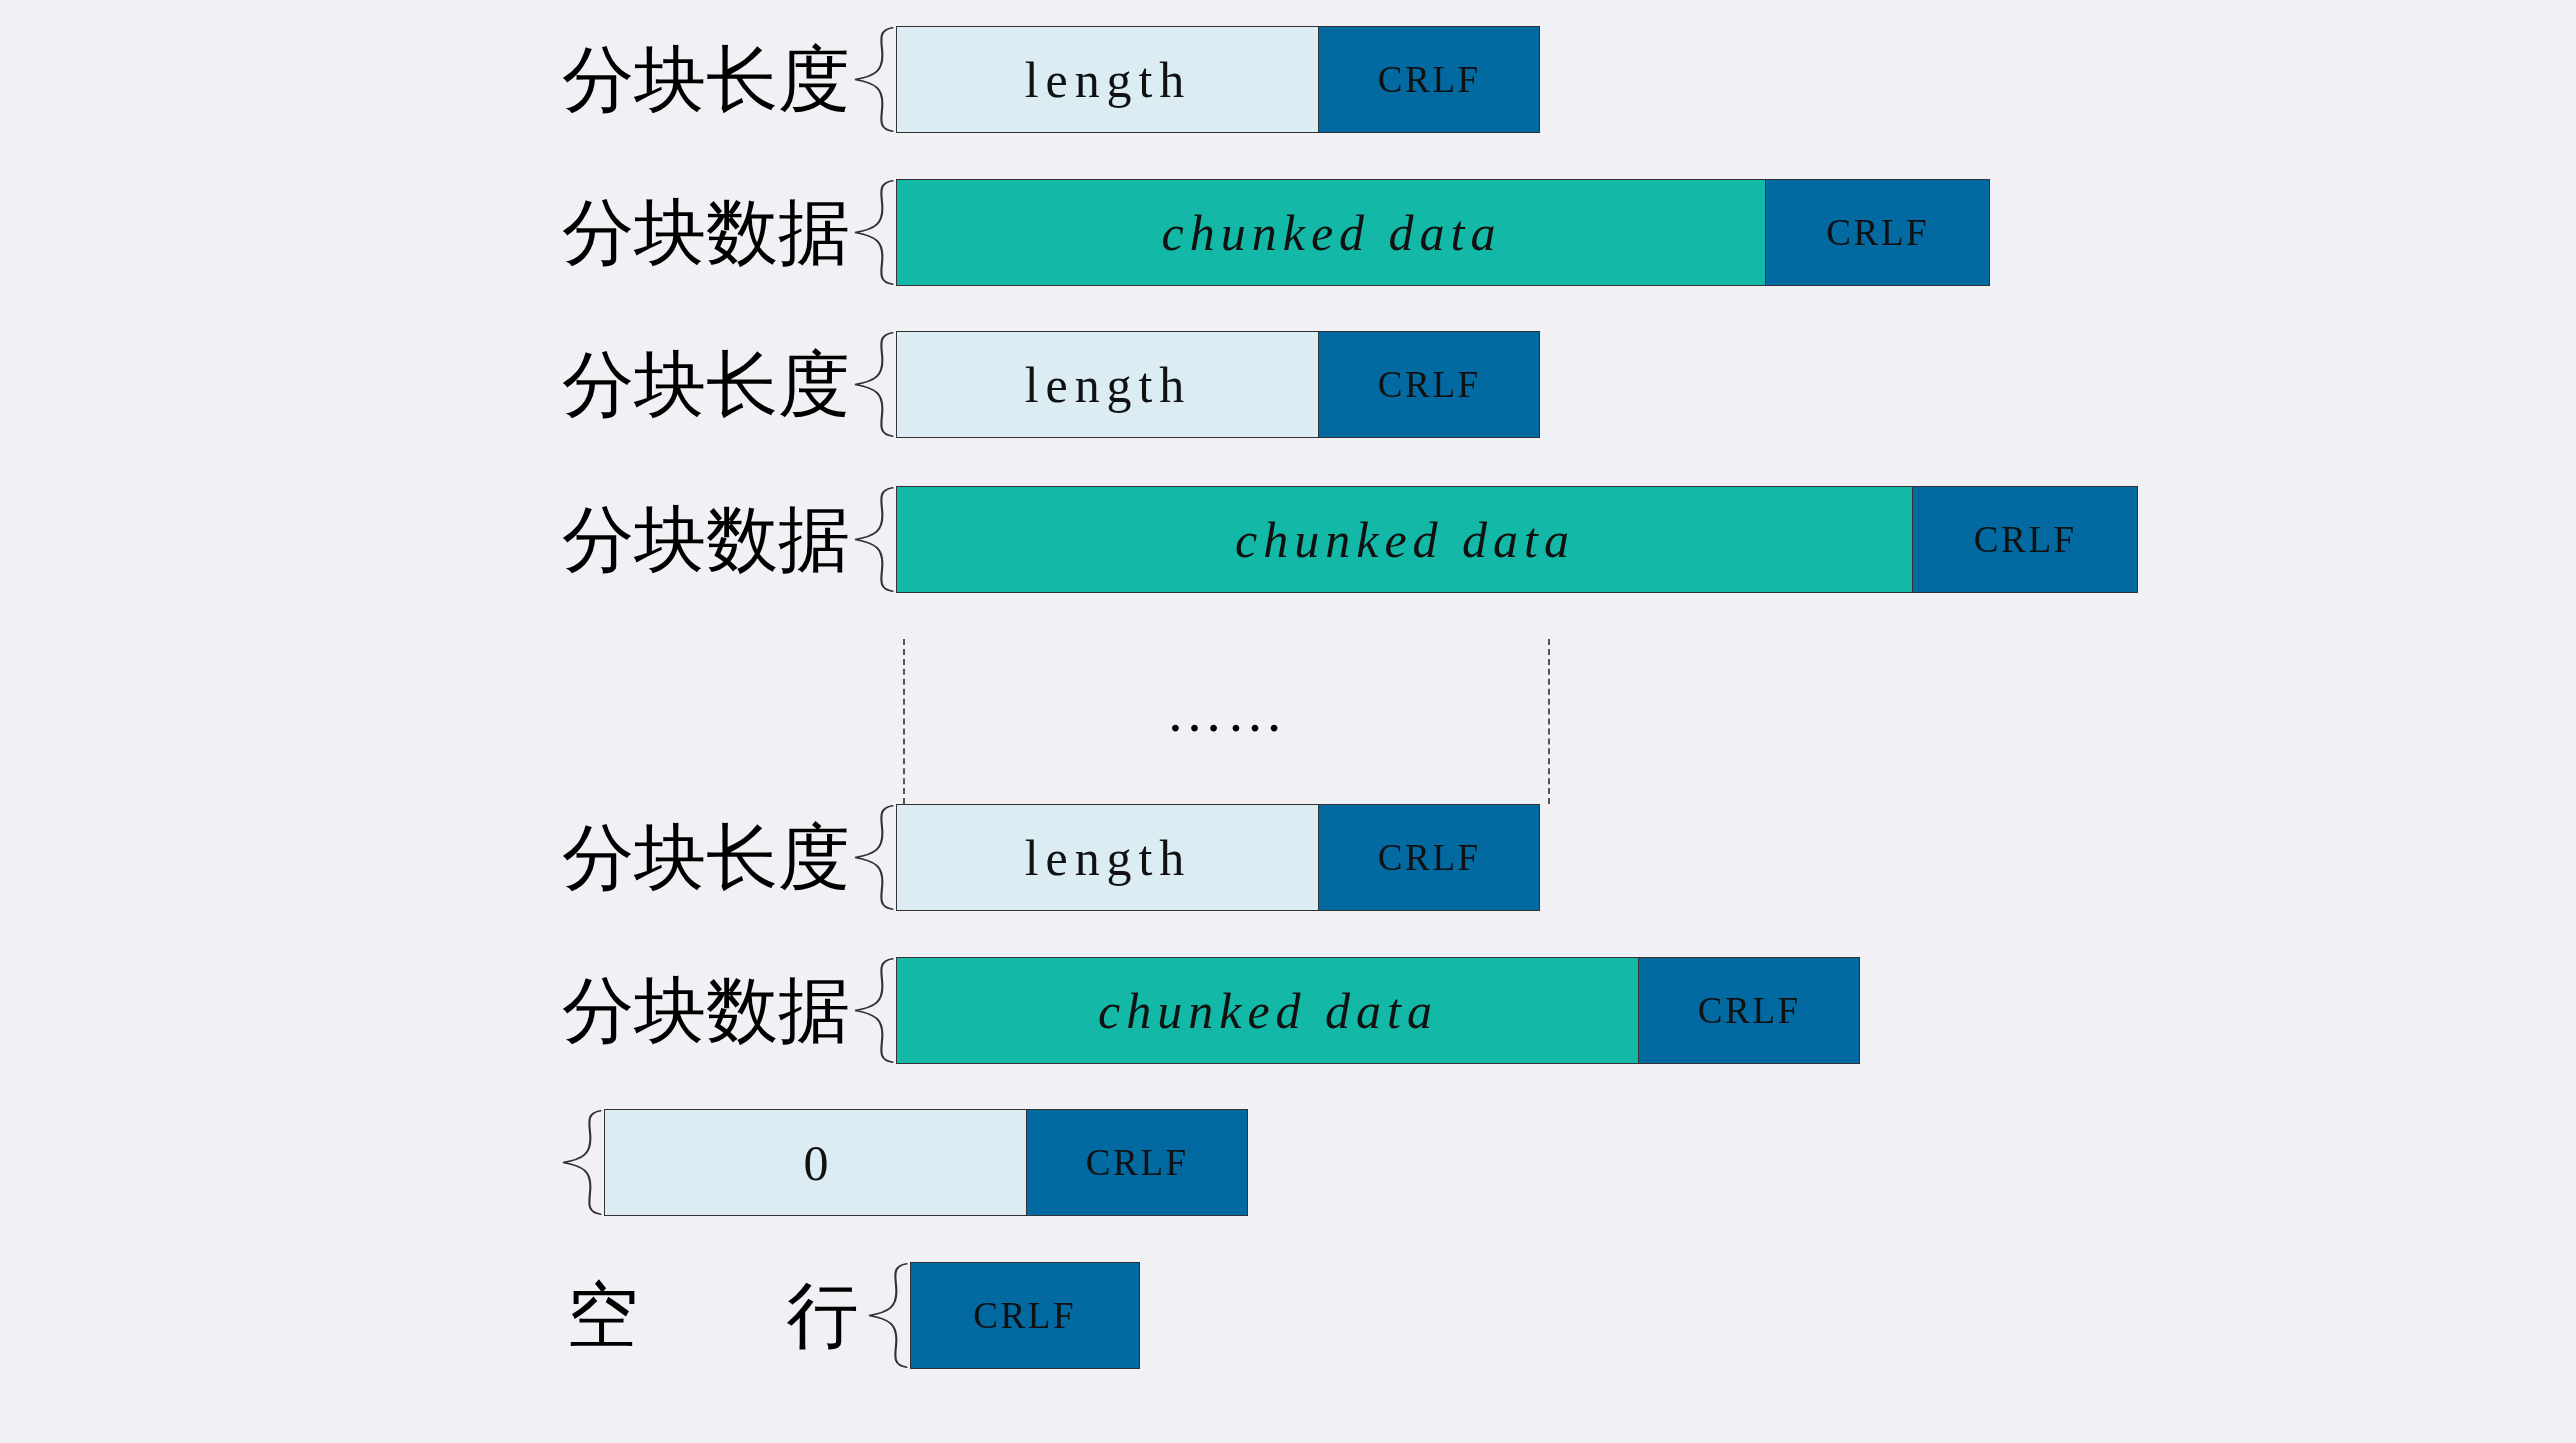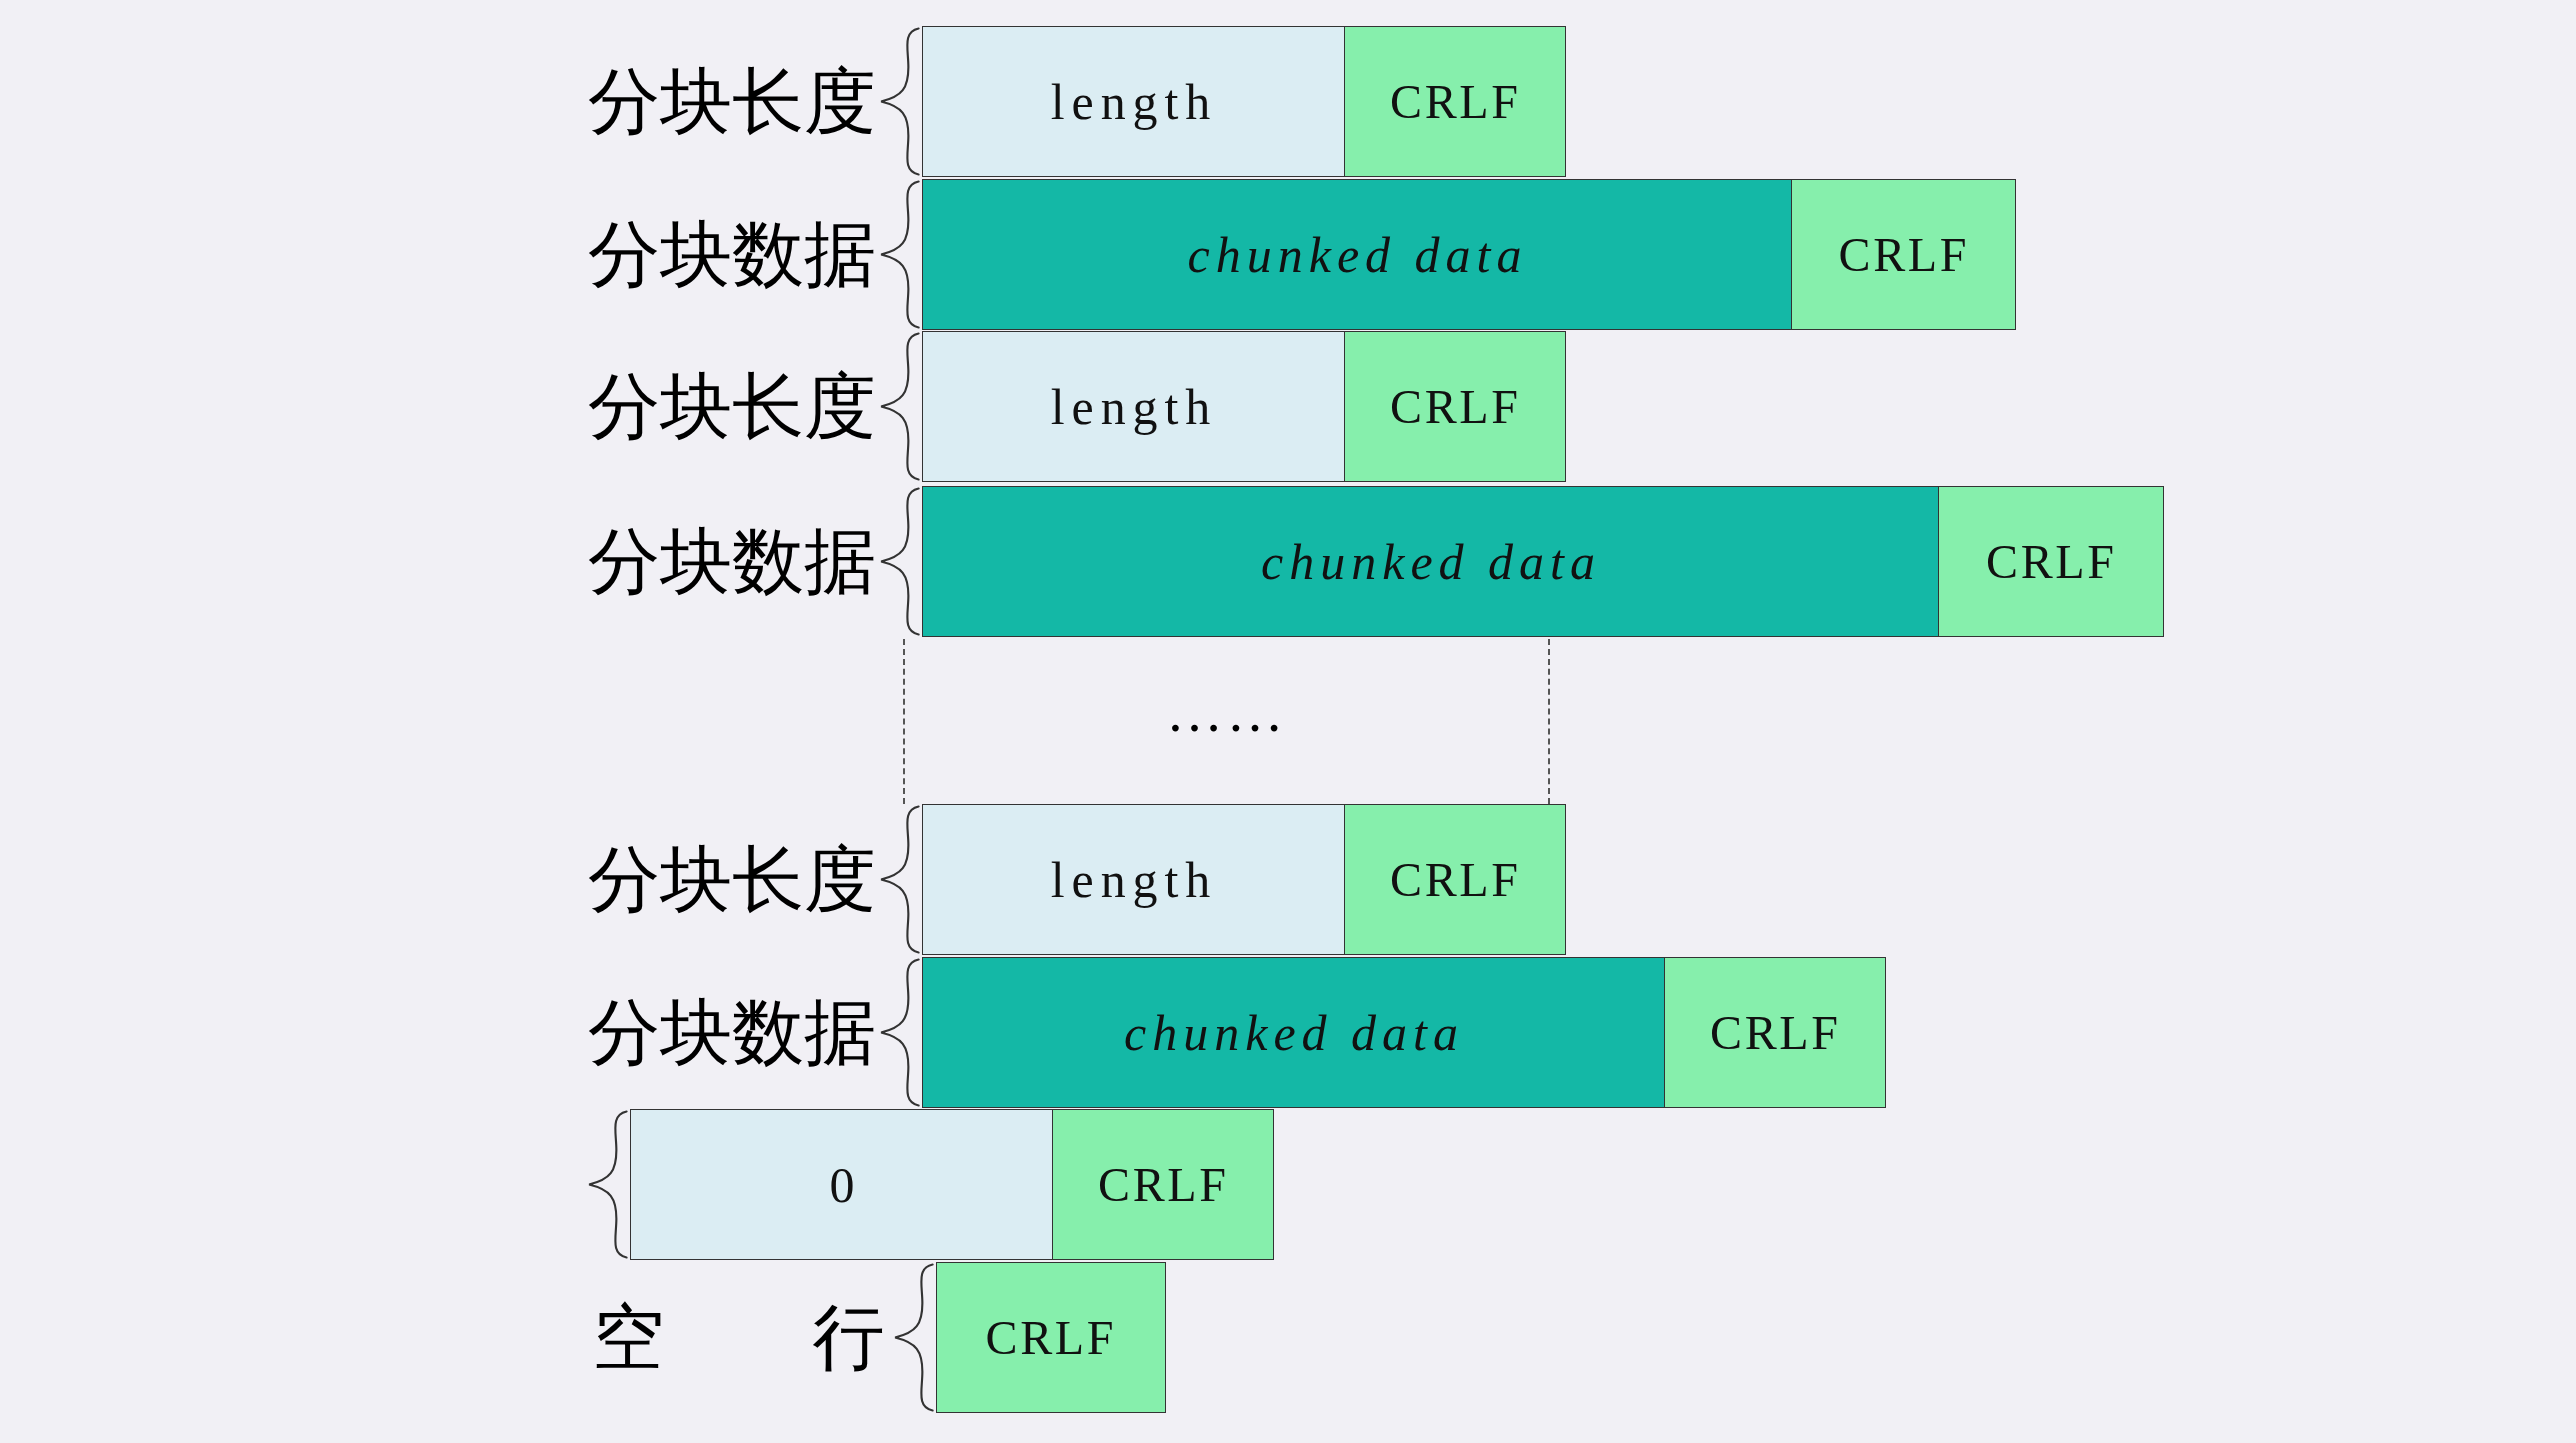--- a/index.html
+++ b/index.html
@@ -9,24 +9,23 @@
     position:relative;
     overflow:hidden;
     font-family:"Liberation Serif","DejaVu Serif",serif;
   }
   .stage{position:absolute;inset:0;}
 
   
   .row{
     position:absolute;
     left:558px;
-    height:151px;
+    height:107px;
     display:flex;
     align-items:stretch;
-    margin-left:26px;
   }
   .r1{top:26px;}  .r2{top:179px;} .r3{top:331px;} .r4{top:486px;}
   .r5{top:804px;} .r6{top:957px;} .r7{top:1109px;} .r8{top:1262px;}
 
   
   .labelbox{
     width:292px;
     flex:none;
     display:flex;
     align-items:center;
@@ -53,21 +52,21 @@
     border:1.7px solid #333;
     display:flex;
     align-items:center;
     justify-content:center;
     color:#111;
     white-space:nowrap;
   }
   .cell + .cell{margin-left:-1.7px;}
   .cell.length{background:#dbedf3;font-size:50px;letter-spacing:6.9px;}
   .cell.data{background:#14b8a6;font-size:50px;letter-spacing:6px;font-style:italic;}
-  .cell.crlf{background:#86efac;font-size:48px;letter-spacing:2.6px;}
+  .cell.crlf{background:#0369a1;font-size:37px;letter-spacing:2.6px;}
   .cell.zero{background:#dbedf3;font-size:50px;}
 
   .r1 .c1,.r3 .c1,.r5 .c1,.r7 .c1{width:424px;}
   .r1 .c2,.r3 .c2,.r5 .c2,.r7 .c2{width:222px;}
   .r2 .c1{width:871px;} .r2 .c2{width:225px;}
   .r4 .c1{width:1018px;} .r4 .c2{width:226px;}
   .r6 .c1{width:744px;}  .r6 .c2{width:222px;}
   .r8 .c1{width:230px;}
 
   

